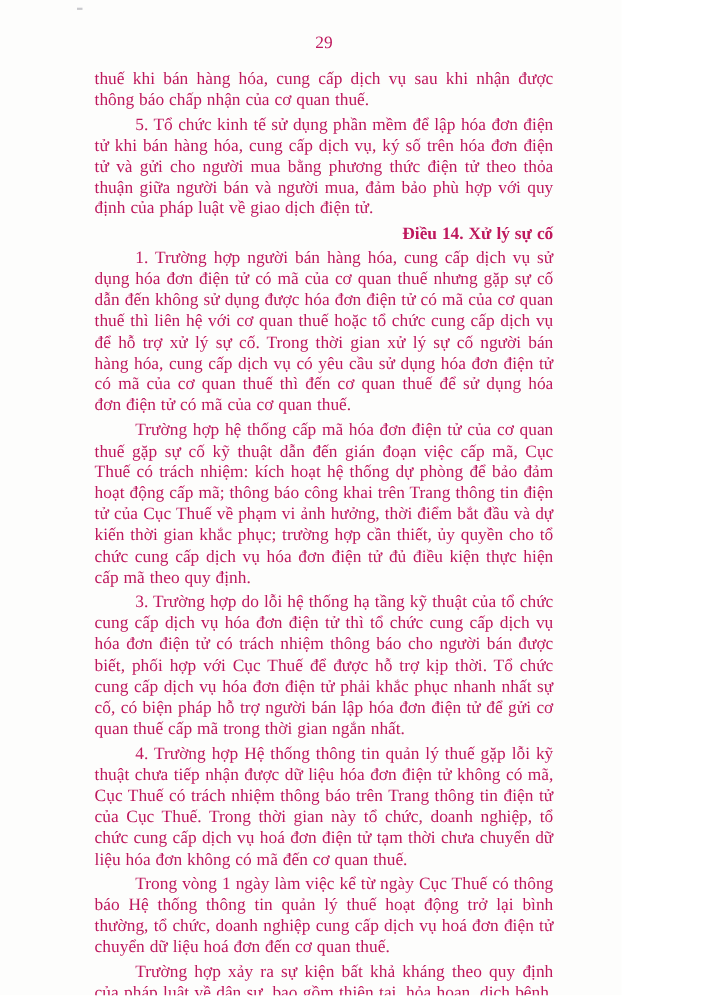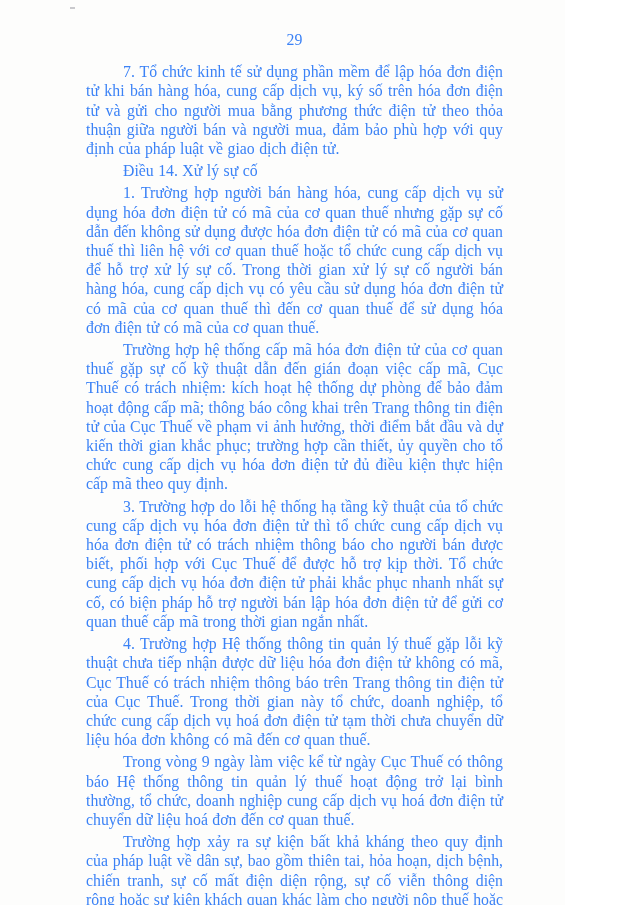--- a/index.html
+++ b/index.html
@@ -5,21 +5,21 @@
   html, body {
     margin: 0;
     padding: 0;
     background: #ffffff;
   }
   .page {
     position: relative;
     width: 565px;
     height: 905px;
     background: #fdfdfc;
-    color: #3b82f6;
+    color: #be185d;
     font-family: "Liberation Serif", "DejaVu Serif", serif;
     font-size: 15.8px;
     line-height: 19.2px;
     box-sizing: border-box;
     padding: 30px 62px 20px 86px;
     overflow: hidden;
   }
   .scan-artifact {
     position: absolute;
     left: 70px;
@@ -35,44 +35,45 @@
   .para {
     margin: 3px 0;
     text-align: justify;
     text-indent: 37px;
     word-spacing: 0.5px;
   }
   .no-indent {
     text-indent: 0;
   }
   .heading {
-    font-weight: normal;
-    text-align: left;
+    font-weight: bold;
+    text-align: right;
     margin-top: 1px;
   }
 </style>
 </head>
 <body>
 
 <div class="page">
   <span class="scan-artifact"></span>
 
   <div class="page-number">29</div>
 
+  <p class="para no-indent">thuế khi bán hàng hóa, cung cấp dịch vụ sau khi nhận được thông báo chấp nhận của cơ quan thuế.</p>
 
-  <p class="para">7. Tổ chức kinh tế sử dụng phần mềm để lập hóa đơn điện tử khi bán hàng hóa, cung cấp dịch vụ, ký số trên hóa đơn điện tử và gửi cho người mua bằng phương thức điện tử theo thỏa thuận giữa người bán và người mua, đảm bảo phù hợp với quy định của pháp luật về giao dịch điện tử.</p>
+  <p class="para">5. Tổ chức kinh tế sử dụng phần mềm để lập hóa đơn điện tử khi bán hàng hóa, cung cấp dịch vụ, ký số trên hóa đơn điện tử và gửi cho người mua bằng phương thức điện tử theo thỏa thuận giữa người bán và người mua, đảm bảo phù hợp với quy định của pháp luật về giao dịch điện tử.</p>
 
   <p class="para heading">Điều 14. Xử lý sự cố</p>
 
   <p class="para">1. Trường hợp người bán hàng hóa, cung cấp dịch vụ sử dụng hóa đơn điện tử có mã của cơ quan thuế nhưng gặp sự cố dẫn đến không sử dụng được hóa đơn điện tử có mã của cơ quan thuế thì liên hệ với cơ quan thuế hoặc tổ chức cung cấp dịch vụ để hỗ trợ xử lý sự cố. Trong thời gian xử lý sự cố người bán hàng hóa, cung cấp dịch vụ có yêu cầu sử dụng hóa đơn điện tử có mã của cơ quan thuế thì đến cơ quan thuế để sử dụng hóa đơn điện tử có mã của cơ quan thuế.</p>
 
 
   <p class="para">Trường hợp hệ thống cấp mã hóa đơn điện tử của cơ quan thuế gặp sự cố kỹ thuật dẫn đến gián đoạn việc cấp mã, Cục Thuế có trách nhiệm: kích hoạt hệ thống dự phòng để bảo đảm hoạt động cấp mã; thông báo công khai trên Trang thông tin điện tử của Cục Thuế về phạm vi ảnh hưởng, thời điểm bắt đầu và dự kiến thời gian khắc phục; trường hợp cần thiết, ủy quyền cho tổ chức cung cấp dịch vụ hóa đơn điện tử đủ điều kiện thực hiện cấp mã theo quy định.</p>
 
   <p class="para">3. Trường hợp do lỗi hệ thống hạ tầng kỹ thuật của tổ chức cung cấp dịch vụ hóa đơn điện tử thì tổ chức cung cấp dịch vụ hóa đơn điện tử có trách nhiệm thông báo cho người bán được biết, phối hợp với Cục Thuế để được hỗ trợ kịp thời. Tổ chức cung cấp dịch vụ hóa đơn điện tử phải khắc phục nhanh nhất sự cố, có biện pháp hỗ trợ người bán lập hóa đơn điện tử để gửi cơ quan thuế cấp mã trong thời gian ngắn nhất.</p>
 
   <p class="para">4. Trường hợp Hệ thống thông tin quản lý thuế gặp lỗi kỹ thuật chưa tiếp nhận được dữ liệu hóa đơn điện tử không có mã, Cục Thuế có trách nhiệm thông báo trên Trang thông tin điện tử của Cục Thuế. Trong thời gian này tổ chức, doanh nghiệp, tổ chức cung cấp dịch vụ hoá đơn điện tử tạm thời chưa chuyển dữ liệu hóa đơn không có mã đến cơ quan thuế.</p>
 
-  <p class="para">Trong vòng 9 ngày làm việc kể từ ngày Cục Thuế có thông báo Hệ thống thông tin quản lý thuế hoạt động trở lại bình thường, tổ chức, doanh nghiệp cung cấp dịch vụ hoá đơn điện tử chuyển dữ liệu hoá đơn đến cơ quan thuế.</p>
+  <p class="para">Trong vòng 1 ngày làm việc kể từ ngày Cục Thuế có thông báo Hệ thống thông tin quản lý thuế hoạt động trở lại bình thường, tổ chức, doanh nghiệp cung cấp dịch vụ hoá đơn điện tử chuyển dữ liệu hoá đơn đến cơ quan thuế.</p>
 
 
   <p class="para">Trường hợp xảy ra sự kiện bất khả kháng theo quy định của pháp luật về dân sự, bao gồm thiên tai, hỏa hoạn, dịch bệnh, chiến tranh, sự cố mất điện diện rộng, sự cố viễn thông diện rộng hoặc sự kiện khách quan khác làm cho người nộp thuế hoặc cơ quan thuế không thể thực hiện việc lập, cấp mã hoặc truyền dữ liệu hóa đơn điện tử đúng thời hạn, thì:</p>
 </div>
 
 </body></html>

